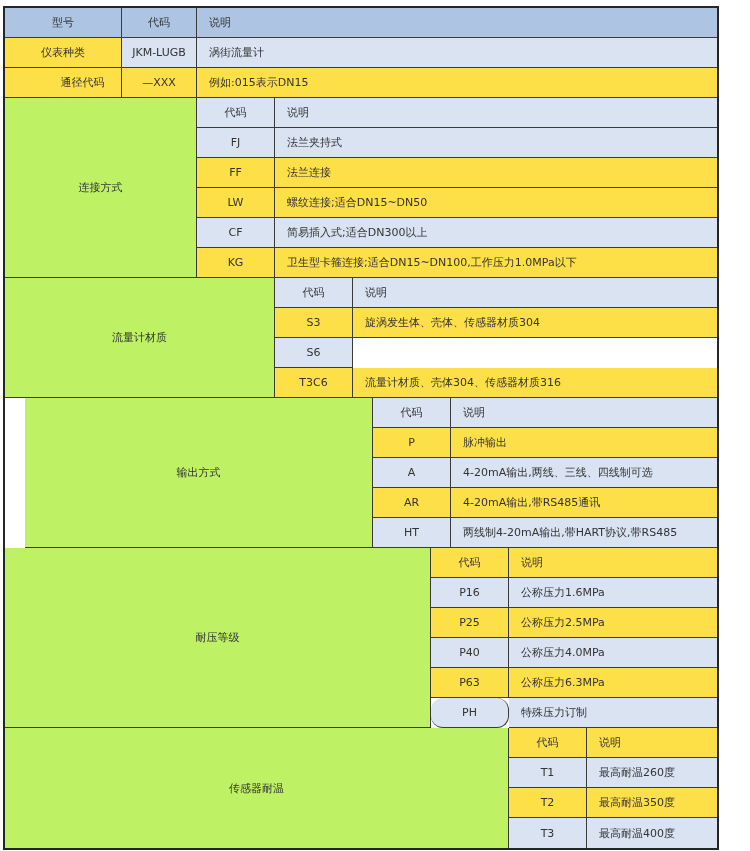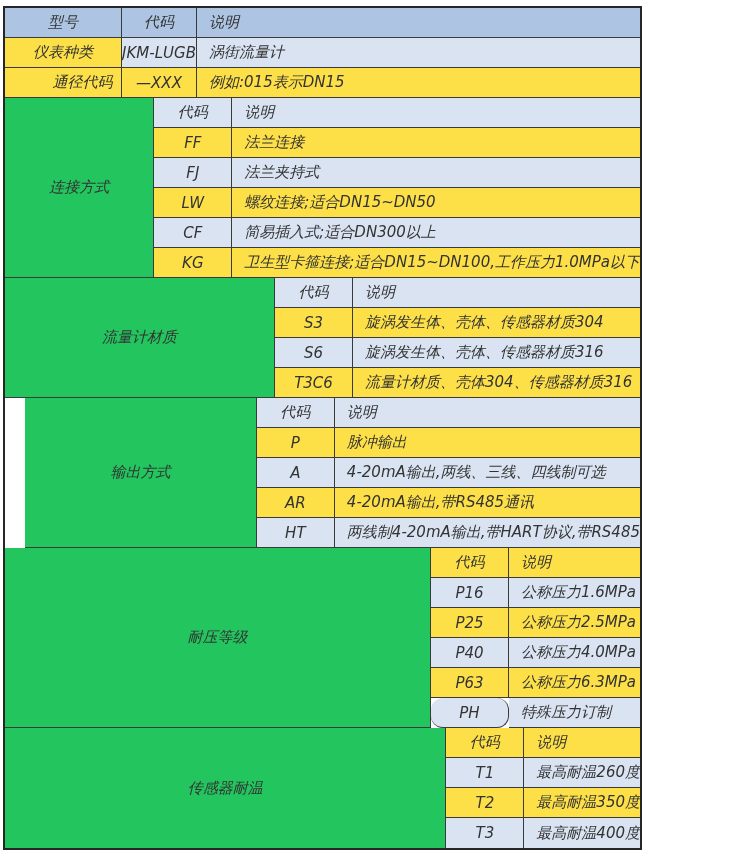--- a/index.html
+++ b/index.html
@@ -10,26 +10,25 @@
   }
   .page {
     width: 750px;
     height: 851px;
     box-sizing: border-box;
     padding: 6px 3px 3px 3px;
     background: #ffffff;
   }
   .tbl {
     box-sizing: border-box;
-    width: 639px;
+    width: 716px;
     border: 2px solid var(--outer-border, #262626);
     background: #ffffff;
     color: var(--text, #333333);
-    font-size: 15px;
-    font-style: italic;
+    font-size: 11px;
   }
   .row {
     display: flex;
     height: 30px;
   }
   .cell {
     box-sizing: border-box;
     display: flex;
     align-items: center;
     border-right: 1px solid var(--border, #3a3a3a);
@@ -47,21 +46,21 @@
   .hdr-bg { background: var(--header-bg, #adc5e2); }
   .shade  { background: var(--shade-bg, #d9e3f2); }
   .section { display: flex; }
   .sec-label {
     box-sizing: border-box;
     display: flex;
     align-items: center;
     justify-content: center;
     border-right: 1px solid var(--border, #3a3a3a);
     border-bottom: 1px solid var(--border, #3a3a3a);
-    background: #22c55e;
+    background: #bef264;
   }
   .rows { flex: 1; display: flex; flex-direction: column; }
   
   .section:last-child .rows .row:last-child .cell { border-bottom: none; }
   .section:last-child > .sec-label { border-bottom: none; }
 </style>
 </head>
 <body>
 
 <div class="page">
@@ -82,28 +81,28 @@
         <div class="cell desc">例如:015表示DN15</div>
       </div>
       <div class="section">
         <div class="sec-label" style="width: 192px;">连接方式</div>
         <div class="rows" style="width: 548px;">
           <div class="row">
             <div class="cell center shade" style="width: 78px;">代码</div>
             <div class="cell desc shade">说明</div>
           </div>
           <div class="row">
+            <div class="cell center shade" style="width: 78px;">FJ</div>
+            <div class="cell desc shade">法兰夹持式</div>
+          </div>
+          <div class="row">
             <div class="cell center" style="width: 78px;">FF</div>
             <div class="cell desc">法兰连接</div>
           </div>
           <div class="row">
-            <div class="cell center shade" style="width: 78px;">FJ</div>
-            <div class="cell desc shade">法兰夹持式</div>
-          </div>
-          <div class="row">
             <div class="cell center" style="width: 78px;">LW</div>
             <div class="cell desc">螺纹连接;适合DN15~DN50</div>
           </div>
           <div class="row">
             <div class="cell center shade" style="width: 78px;">CF</div>
             <div class="cell desc shade">简易插入式;适合DN300以上</div>
           </div>
           <div class="row">
             <div class="cell center" style="width: 78px;">KG</div>
             <div class="cell desc">卫生型卡箍连接;适合DN15~DN100,工作压力1.0MPa以下</div>
@@ -116,21 +115,20 @@
           <div class="row">
             <div class="cell center shade" style="width: 78px;">代码</div>
             <div class="cell desc shade">说明</div>
           </div>
           <div class="row">
             <div class="cell center" style="width: 78px;">S3</div>
             <div class="cell desc">旋涡发生体、壳体、传感器材质304</div>
           </div>
           <div class="row">
             <div class="cell center shade" style="width: 78px;">S6</div>
-            <div class="cell desc shade">旋涡发生体、壳体、传感器材质316</div>
           </div>
           <div class="row">
             <div class="cell center" style="width: 78px;">T3C6</div>
             <div class="cell desc">流量计材质、壳体304、传感器材质316</div>
           </div>
         </div>
       </div>
       <div class="section">
         <div class="sec-label" style="width: 348px; margin-left: 20px;">输出方式</div>
         <div class="rows" style="width: 392px;">

